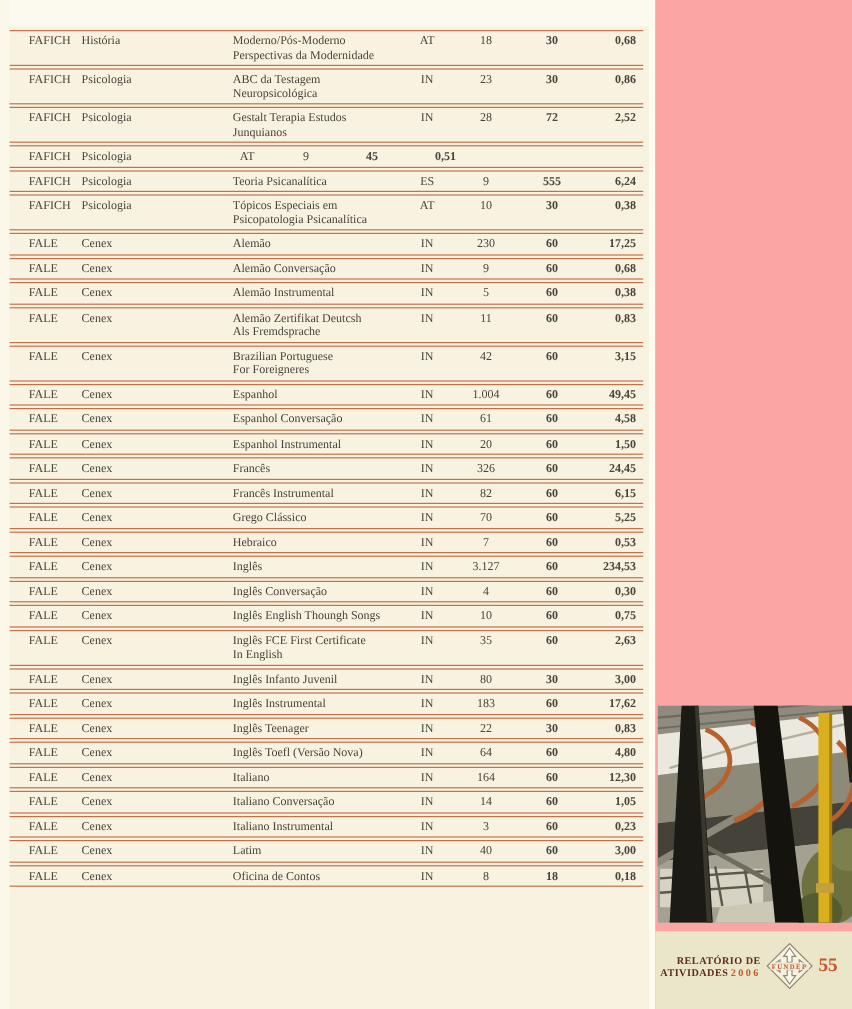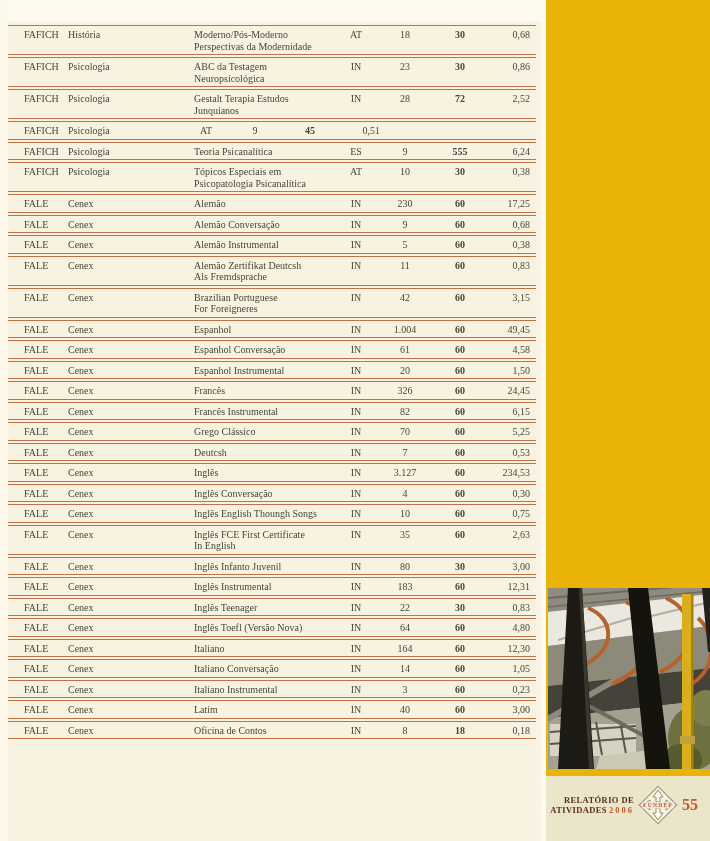--- a/index.html
+++ b/index.html
@@ -22,25 +22,25 @@
     padding:3px 0 2px 0;
     font-size:10px;line-height:11.5px;
   }
   .row>div{box-sizing:border-box;}
   .c-unit  {width:60px;padding-left:16px;}
   .c-dept  {width:118px;}
   .c-course{width:150px;white-space:pre-line;padding-left:8px;}
   .c-type  {width:40px;text-align:center;}
   .c-n1    {width:58px;text-align:center;}
   .c-n2    {width:52px;text-align:center;font-weight:bold;}
-  .c-n3    {width:50px;text-align:right;padding-right:6px;}
+  .c-n3    {width:50px;text-align:right;padding-right:6px;font-weight:bold;}
 
   
   .divider{position:absolute;left:541px;top:0;width:5px;height:841px;background:#fdfaf0;}
-  .sidebar{position:absolute;left:546px;top:0;width:164px;height:841px;background:#eab308;text-decoration:underline;}
+  .sidebar{position:absolute;left:546px;top:0;width:164px;height:841px;background:#fca5a5;text-decoration:underline;}
   .photo{position:absolute;left:2px;top:588px;width:162px;height:181px;}
   .footer-band{position:absolute;left:0;top:776px;width:164px;height:65px;background:#ebe5ca;}
   .footer-content{
     position:absolute;left:0;top:7px;width:158px;
     display:flex;align-items:center;justify-content:flex-end;
   }
   .footer-title{
     text-align:right;font-size:8.5px;font-weight:bold;line-height:10px;
     color:#5b2d20;letter-spacing:0.4px;white-space:nowrap;
   }
@@ -213,21 +213,21 @@
         <div class="c-dept">Cenex</div>
         <div class="c-course">Grego Clássico</div>
         <div class="c-type">IN</div>
         <div class="c-n1">70</div>
         <div class="c-n2">60</div>
         <div class="c-n3">5,25</div>
       </div>
       <div class="row">
         <div class="c-unit">FALE</div>
         <div class="c-dept">Cenex</div>
-        <div class="c-course">Deutcsh</div>
+        <div class="c-course">Hebraico</div>
         <div class="c-type">IN</div>
         <div class="c-n1">7</div>
         <div class="c-n2">60</div>
         <div class="c-n3">0,53</div>
       </div>
       <div class="row">
         <div class="c-unit">FALE</div>
         <div class="c-dept">Cenex</div>
         <div class="c-course">Inglês</div>
         <div class="c-type">IN</div>
@@ -272,21 +272,21 @@
         <div class="c-n2">30</div>
         <div class="c-n3">3,00</div>
       </div>
       <div class="row">
         <div class="c-unit">FALE</div>
         <div class="c-dept">Cenex</div>
         <div class="c-course">Inglês Instrumental</div>
         <div class="c-type">IN</div>
         <div class="c-n1">183</div>
         <div class="c-n2">60</div>
-        <div class="c-n3">12,31</div>
+        <div class="c-n3">17,62</div>
       </div>
       <div class="row">
         <div class="c-unit">FALE</div>
         <div class="c-dept">Cenex</div>
         <div class="c-course">Inglês Teenager</div>
         <div class="c-type">IN</div>
         <div class="c-n1">22</div>
         <div class="c-n2">30</div>
         <div class="c-n3">0,83</div>
       </div>

